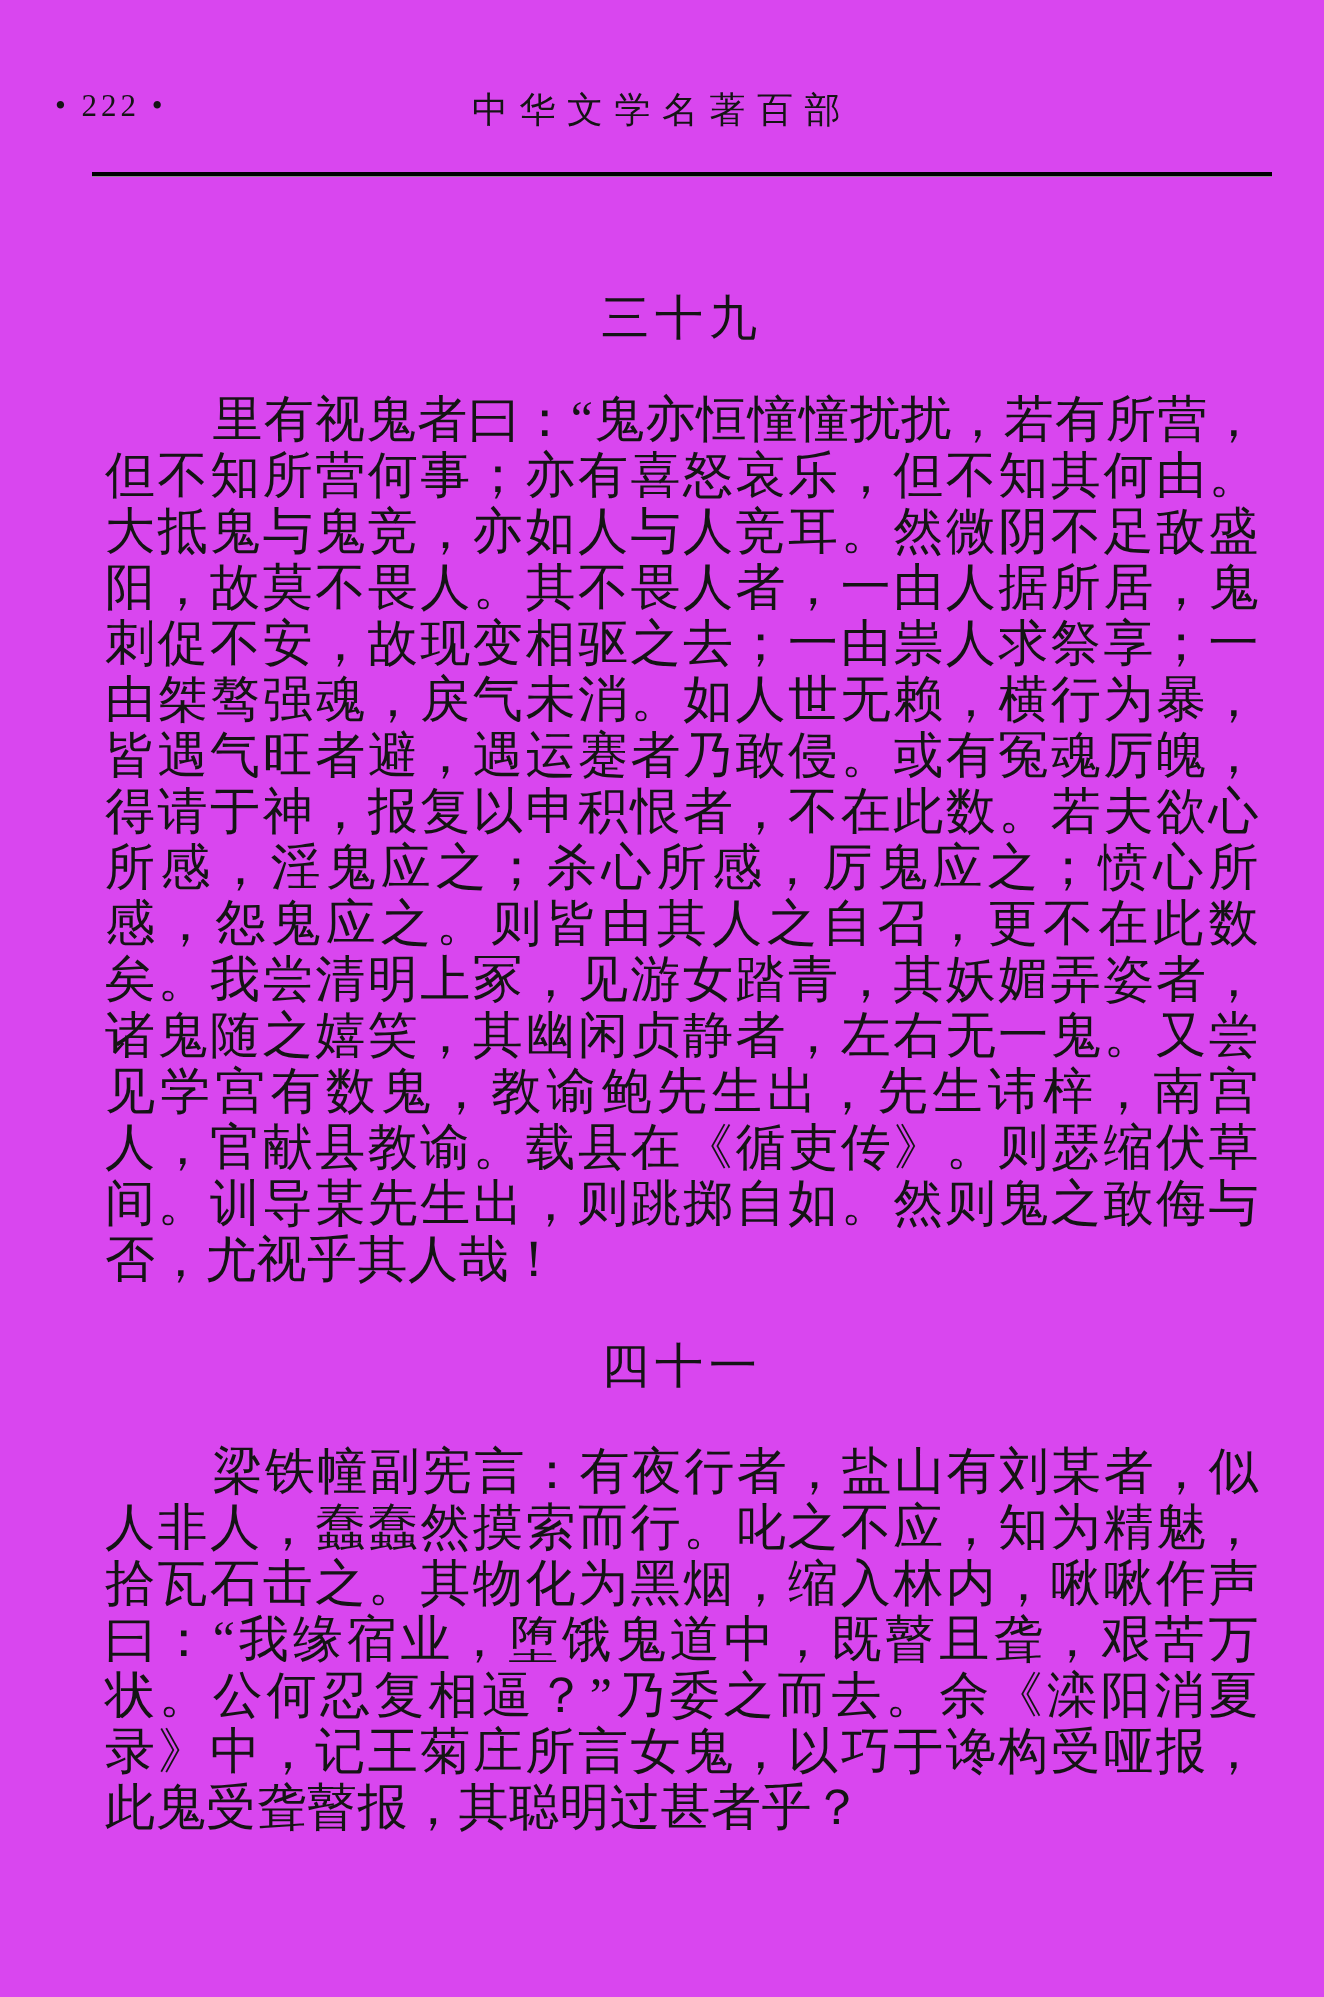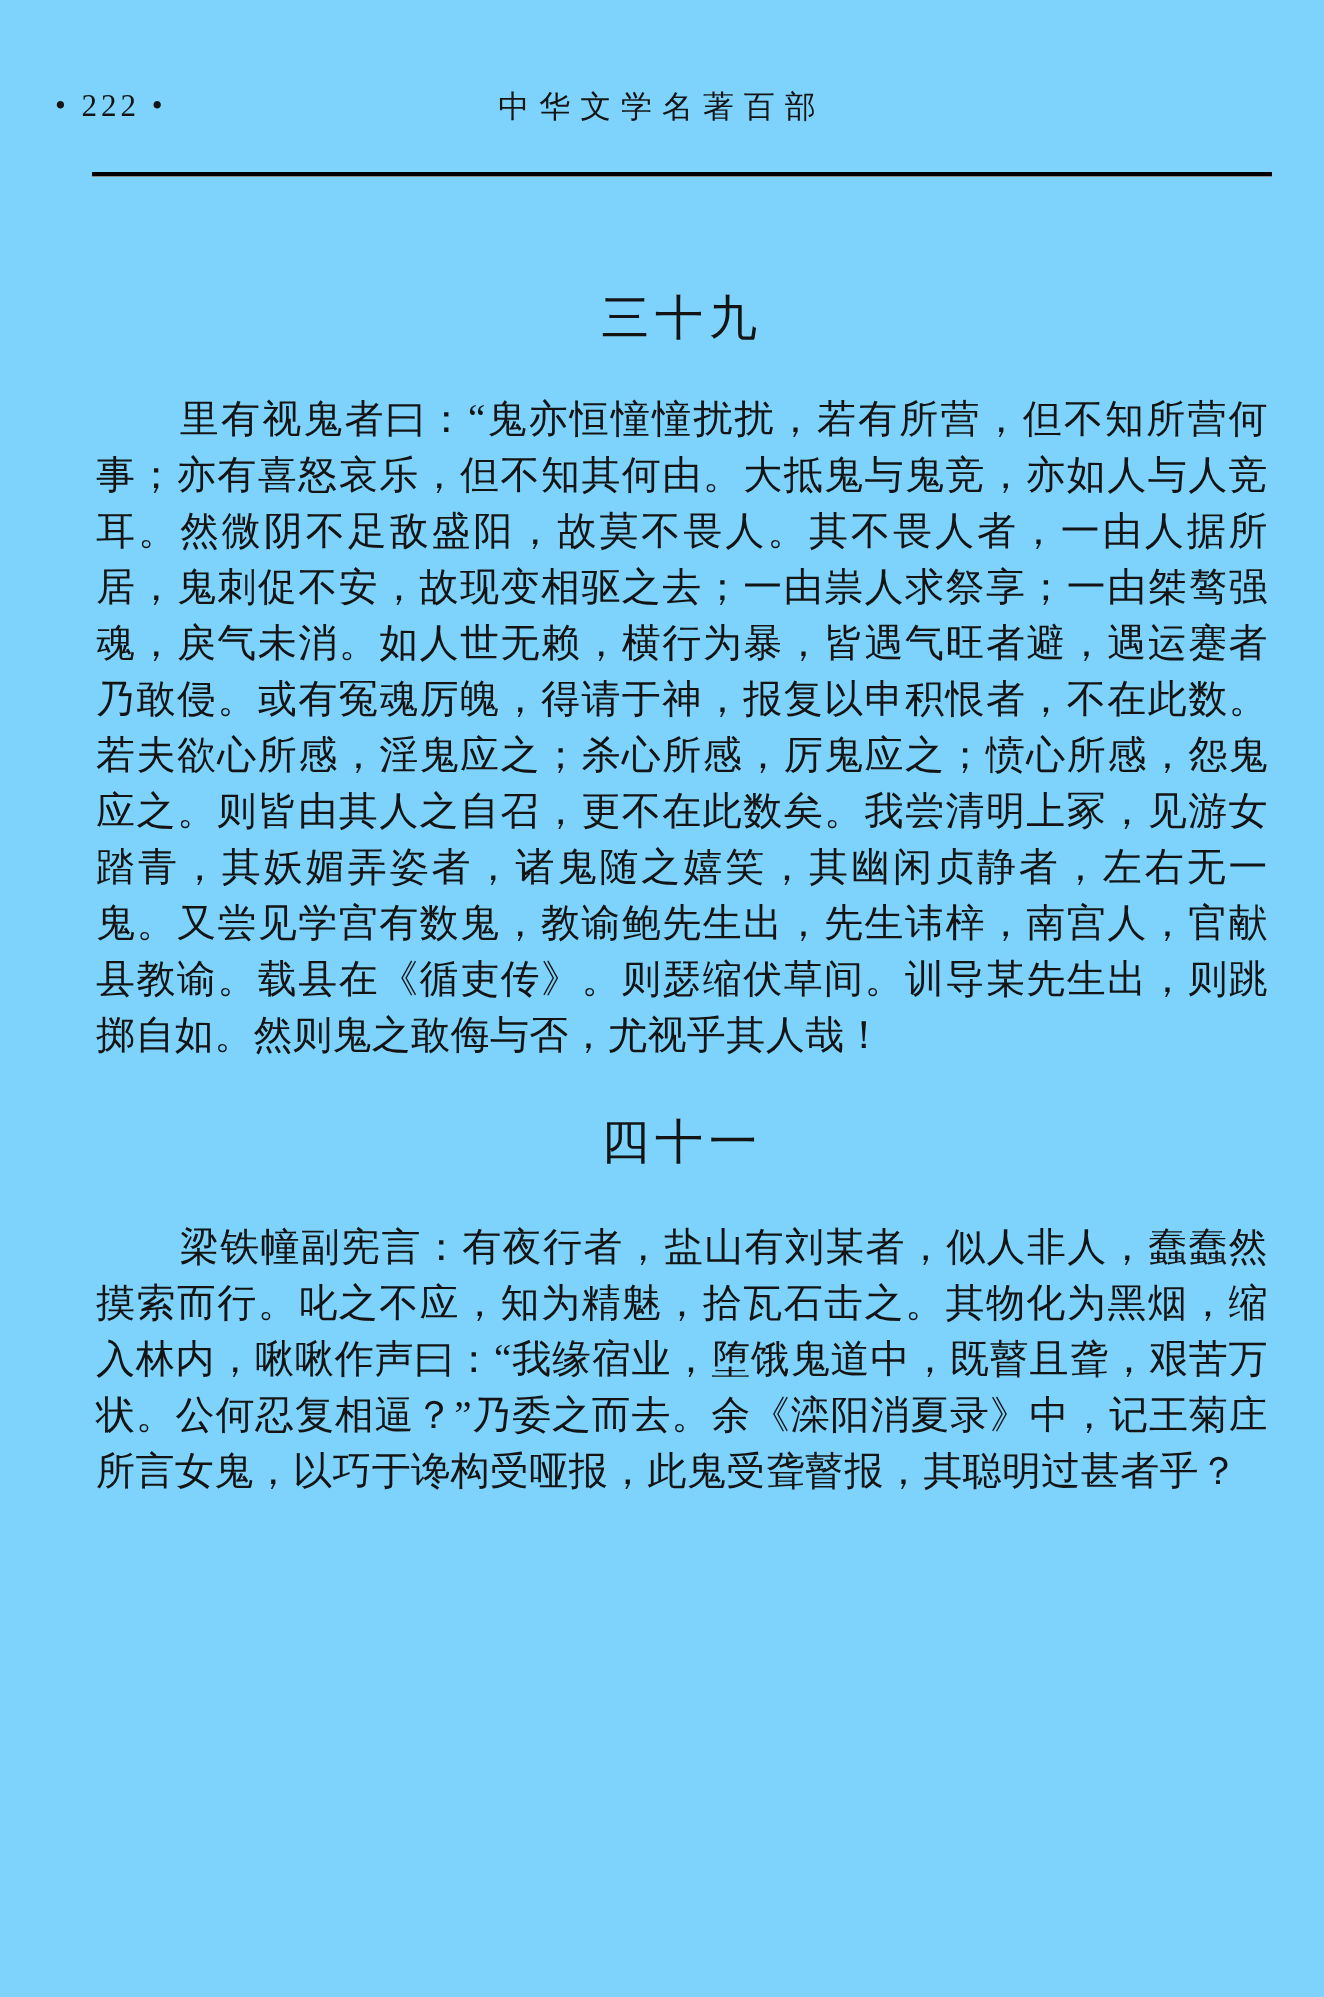--- a/index.html
+++ b/index.html
@@ -4,21 +4,21 @@
 <style>
   html, body {
     margin: 0;
     padding: 0;
     background: #ffffff;
   }
   .page {
     position: relative;
     width: 1324px;
     height: 1997px;
-    background: #7dd3fc;
+    background: #d946ef;
     color: #141414;
     font-family: "Liberation Serif", "DejaVu Serif", serif;
     box-sizing: border-box;
     overflow: hidden;
   }
   .content {
     box-sizing: border-box;
     padding: 0 52px 0 92px; 
   }
   
@@ -33,21 +33,21 @@
     font-size: 31px;
     letter-spacing: 4px;
     white-space: nowrap;
   }
   .book-title {
     position: absolute;
     left: 0;
     right: 0;
     top: 86px;
     text-align: center;
-    font-size: 31px;
+    font-size: 36px;
     letter-spacing: 0.32em;
     white-space: nowrap;
   }
   .header-rule {
     height: 4px;
     background: #000000;
     border-bottom: 1px solid #8a8a8a;
     margin-top: 32px;
   }
   
@@ -57,22 +57,22 @@
     font-weight: normal;
     letter-spacing: 0.12em;
     margin: 0;
     line-height: 58px;
   }
   #h-39 { margin-top: 112px; }
   #h-40 { margin-top: 26px; }
   #h-41 { margin-top: 50px; }
   
   .body-para {
-    margin: 4px;
-    font-size: 39px;
+    margin: 13px;
+    font-size: 50px;
     line-height: 56px;
     text-align: justify;
     text-indent: 2.15em;
     letter-spacing: 0.01em;
   }
   #p-39 { margin-top: 44px; }
   #p-40 { margin-top: 62px; }
   #p-41 { margin-top: 48px; }
 </style>
 </head>

